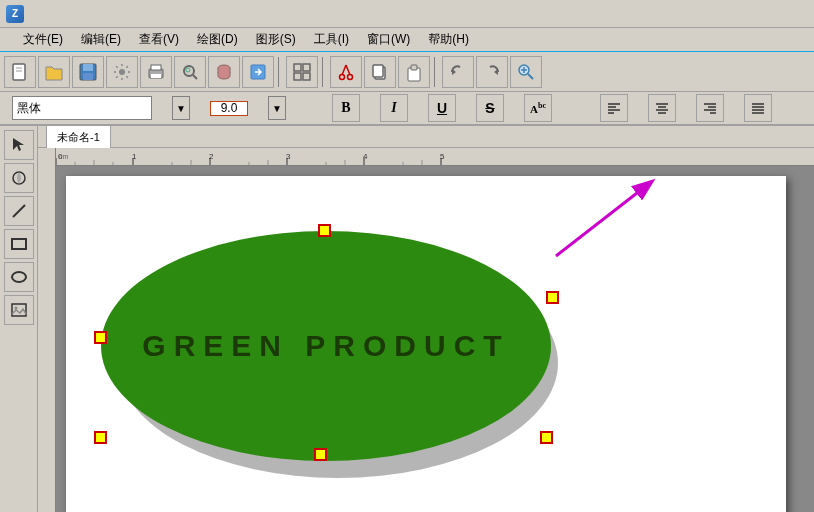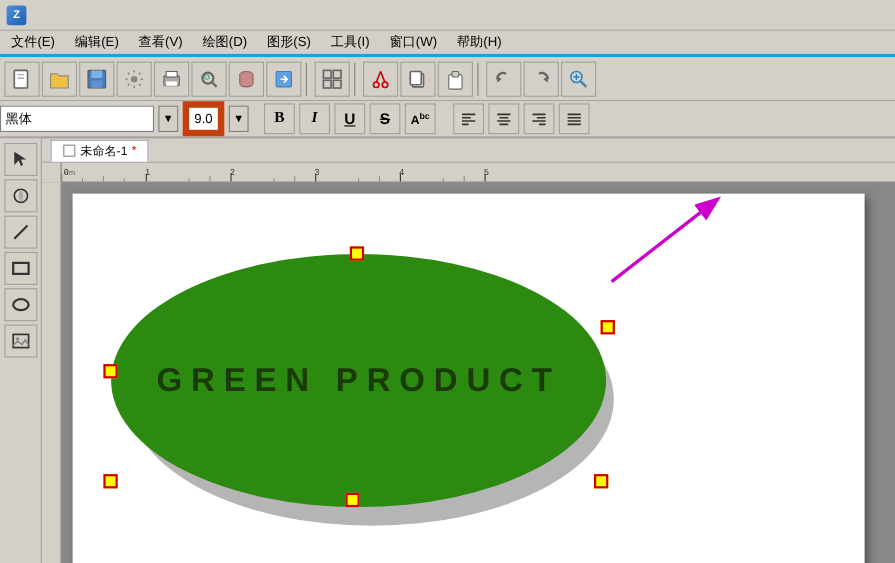--- a/index.html
+++ b/index.html
@@ -23,23 +23,23 @@
       font-size: 10px; color: white; font-weight: bold;
     }
     .title-bar-text { font-size: 12px; color: #000; }
 
     
     .menu-bar {
       background: #d4d0c8;
       height: 24px;
       display: flex;
       align-items: center;
-      padding: 0 2px;
+      padding: 0 15px;
       gap: 2px;
-      border-bottom: 3px solid #0ea5e9;
+      border-bottom: 1px solid #0ea5e9;
     }
     .menu-item {
       padding: 2px 8px;
       font-size: 12px;
       color: #000;
       cursor: pointer;
     }
 
     
     .toolbar {
@@ -60,44 +60,44 @@
       font-size: 14px;
     }
     .toolbar-separator { width: 4px; height: 30px; border-left: 1px solid #808080; margin: 0 2px; }
 
     
     .format-bar {
       background: #d4d0c8;
       height: 34px;
       display: flex;
       align-items: center;
-      padding: 2px 0;
-      gap: 4px;
+      padding: 2px 12px;
+      gap: 20px;
       border-bottom: 2px solid #a0a0a0;
     }
     .font-dropdown {
       width: 140px; height: 24px;
       background: white;
       border: 1px solid #808080;
       display: flex; align-items: center;
       padding: 0 4px;
       font-size: 12px;
     }
     .dropdown-arrow {
       width: 18px; height: 24px;
       background: #d4d0c8;
       border: 1px solid #808080;
       display: flex; align-items: center; justify-content: center;
       cursor: pointer;
       font-size: 10px;
     }
     .size-input {
-      width: 38px; height: 32px;
+      width: 38px; height: 15px;
       background: white;
-      border: 6px solid #c2410c;
+      border: 1px solid #c2410c;
       text-align: center;
       font-size: 12px;
       display: flex; align-items: center; justify-content: center;
     }
     .format-btn {
       width: 28px; height: 28px;
       background: #d4d0c8;
       border: 1px solid #a0a0a0;
       display: flex; align-items: center; justify-content: center;
       cursor: pointer;
@@ -156,21 +156,21 @@
       align-items: center;
       padding: 0 8px;
       font-size: 11px;
     }
     .canvas-tab-item {
       background: white;
       border: 1px solid #a0a0a0;
       border-bottom: none;
       padding: 2px 10px;
       font-size: 11px;
-      display: flex; align-items: center; gap: 4px;
+      display: flex; align-items: center; gap: 4px; flex-direction: column;
     }
   </style>
 </head>
 <body>
 
 <div class="title-bar">
   <div class="title-bar-icon">Z</div>
 </div>
 
 <div class="menu-bar">
@@ -306,21 +306,21 @@
   </div>
   <div class="format-btn" style="font-style:italic; font-family:serif;">
     <span>I</span>
   </div>
   <div class="format-btn" style="text-decoration:underline;">
     <span>U</span>
   </div>
   <div class="format-btn" style="text-decoration:line-through;">
     <span>S</span>
   </div>
-  <div class="format-btn" style="font-size:11px; font-family:Liberation Sans, sans-serif;">
+  <div class="format-btn" style="font-size:11px; font-family:Liberation Serif, serif;">
     <span>A<sup style="font-size:8px;">bc</sup></span>
   </div>
   <div style="width:8px;"></div>
   <div class="align-btn">
     <svg width="16" height="16" viewBox="0 0 16 16">
         <line x1="2" y1="4" x2="14" y2="4" stroke="#333" stroke-width="1.5"></line>
         <line x1="2" y1="7" x2="10" y2="7" stroke="#333" stroke-width="1.5"></line>
         <line x1="2" y1="10" x2="14" y2="10" stroke="#333" stroke-width="1.5"></line>
         <line x1="2" y1="13" x2="8" y2="13" stroke="#333" stroke-width="1.5"></line>
       </svg>

